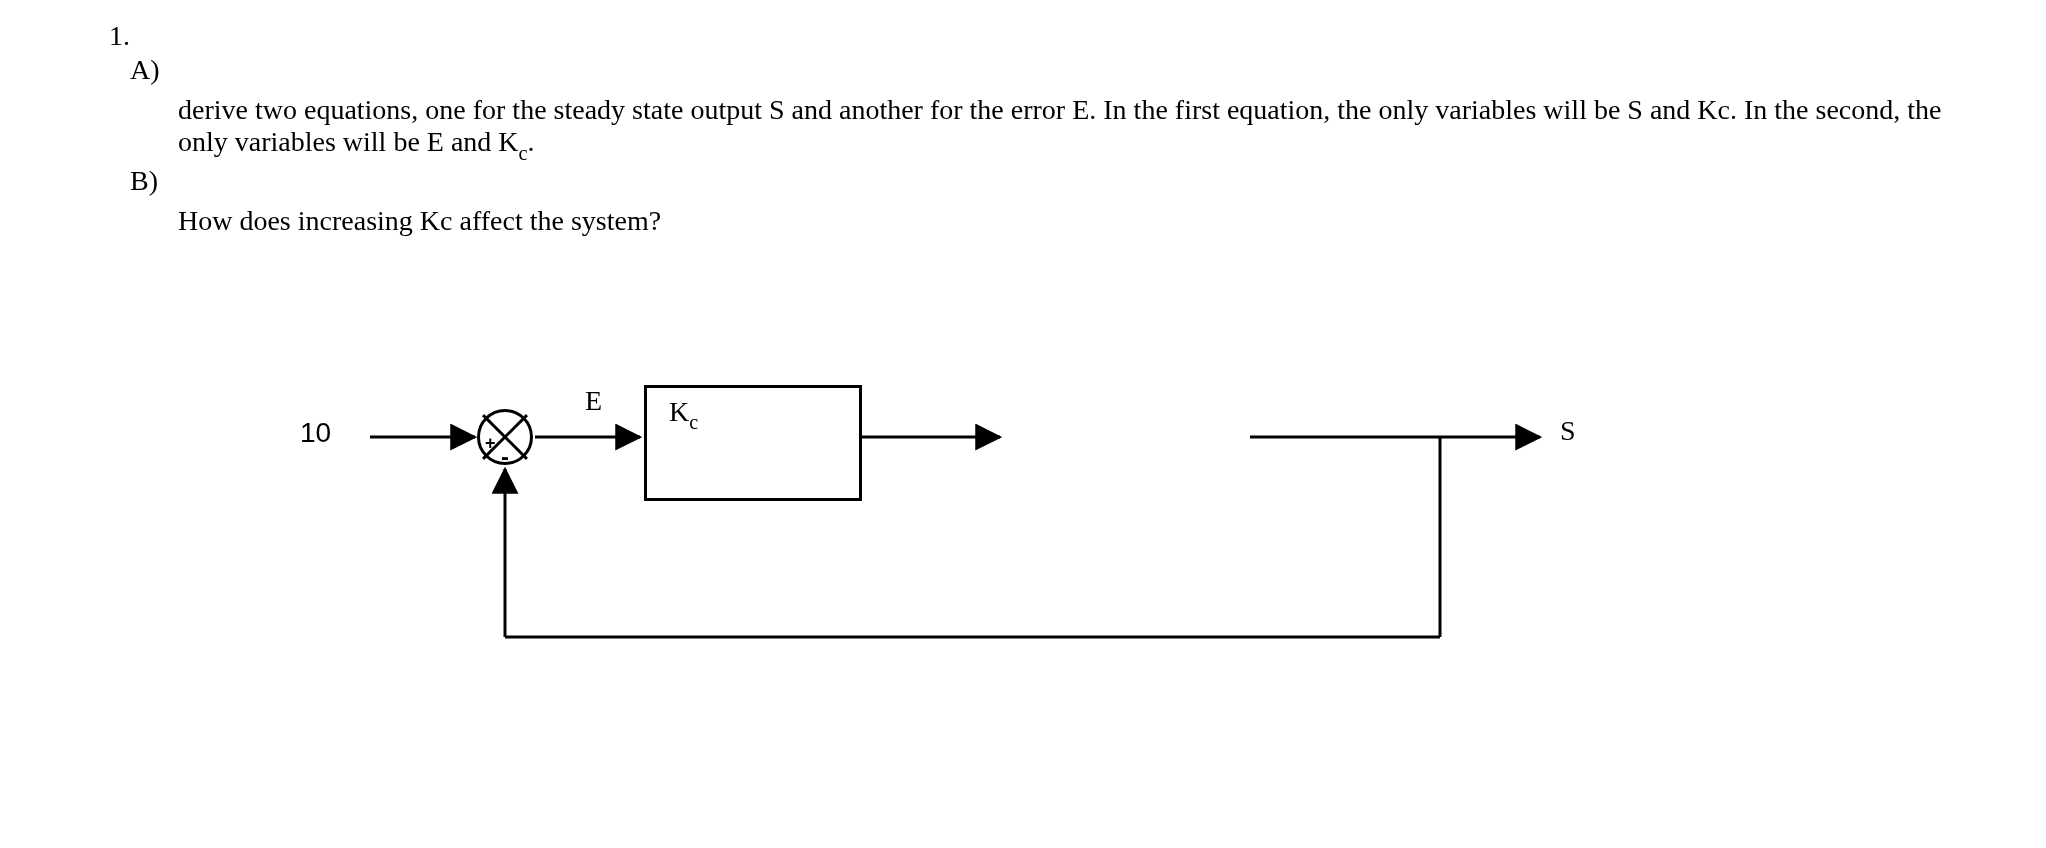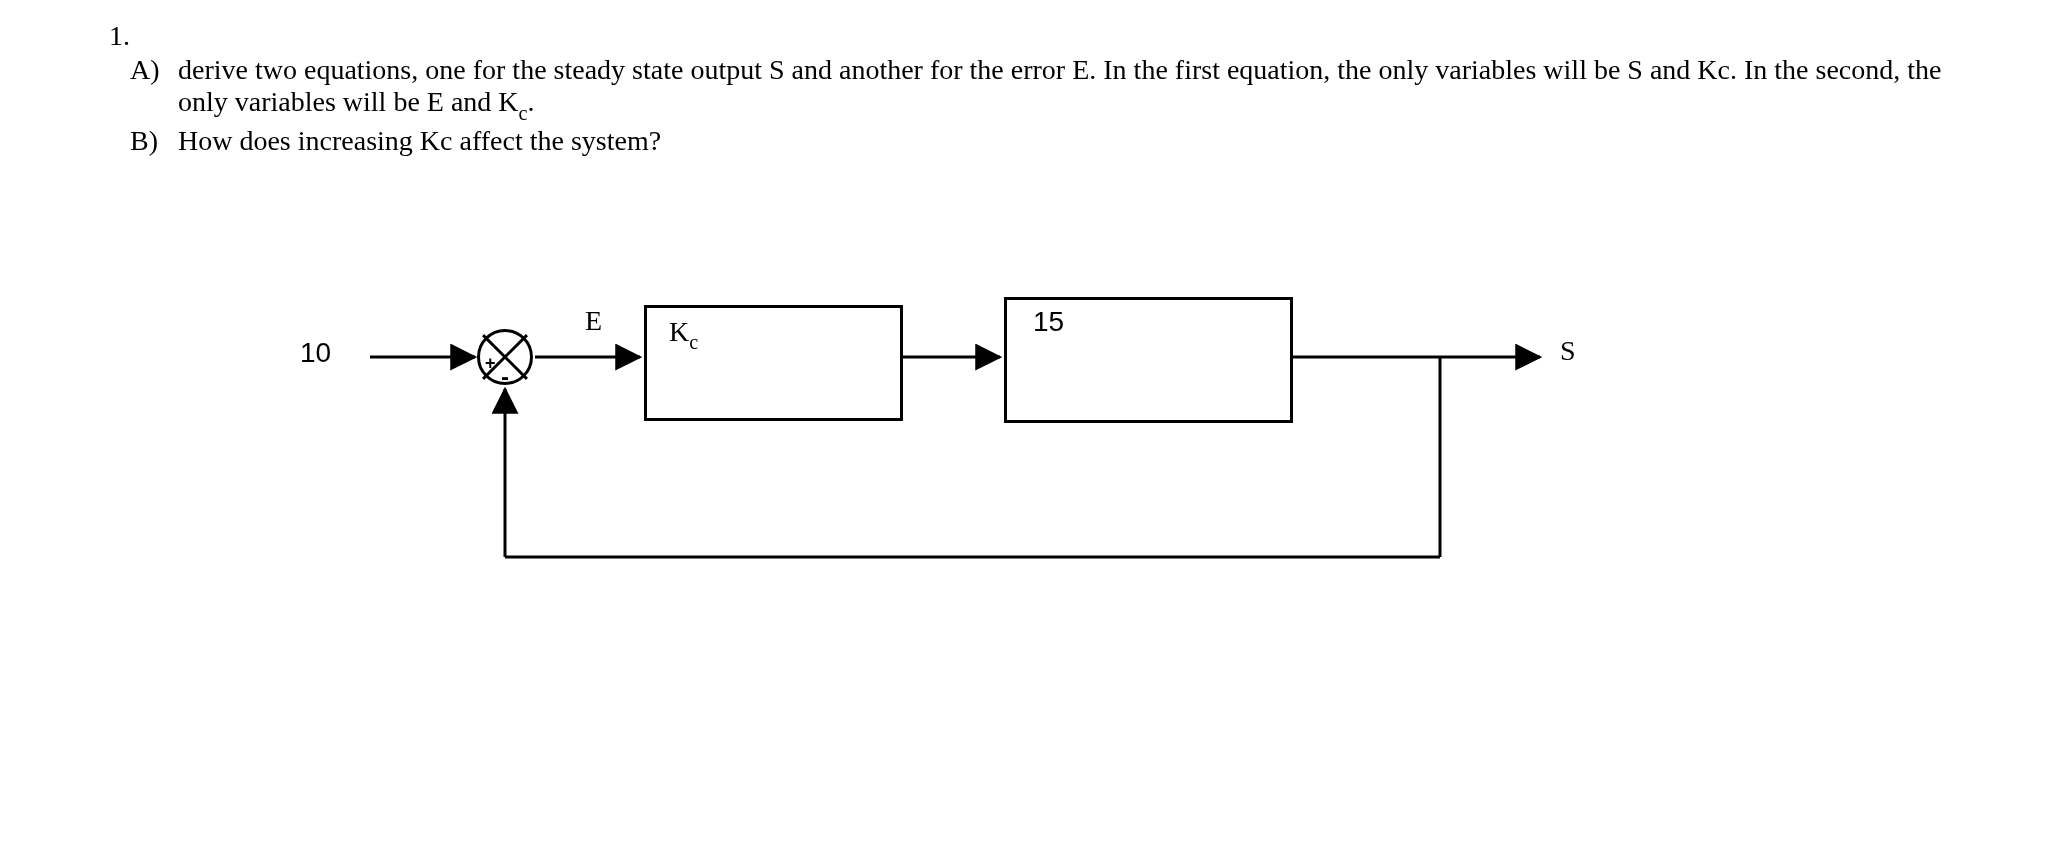--- a/index.html
+++ b/index.html
@@ -25,38 +25,38 @@
     .sub-row {
       display: flex;
       align-items: flex-start;
       margin-top: 2px;
     }
     .sub-marker {
       min-width: 48px;
     }
     .sub-text {
       flex: 1;
+      margin-top: 40px;
     }
     .diagram {
       position: relative;
       width: 1600px;
       height: 450px;
       margin-top: 70px;
       margin-left: 180px;
       font-family: Arial, sans-serif;
       font-size: 28px;
     }
     .lbl {
       position: absolute;
     }
     .block {
       position: absolute;
       border: 3px solid #000;
       background: #fff;
-      padding-left: 41px;
     }
     .summer {
       position: absolute;
       width: 56px;
       height: 56px;
     }
     .summer-circle {
       position: absolute;
       left: 0; top: 0;
       width: 56px;
@@ -153,19 +153,16 @@
     <div class="plus" style="left:8px; top:24px;">+</div>
     <div class="minus" style="left:24px; top:34px;">-</div>
   </div>
 
   <div class="lbl" style="left:325px; top:78px; font-family:'Times New Roman';">E</div>
 
   <div class="block" style="left:384px; top:78px; width:212px; height:110px;">
     <div class="lbl" style="left:22px; top:8px; font-family:'Times New Roman';">K<span class="sub-c">c</span></div>
   </div>
 
-  <div class="block" style="left:744px; top:70px; width:242px; height:120px;">
-    <div class="lbl" style="left:26px; top:6px;">15</div>
-  </div>
 
   <div class="lbl" style="left:1300px; top:108px; font-family:'Times New Roman';">S</div>
 
 </div>
 
 </body></html>

